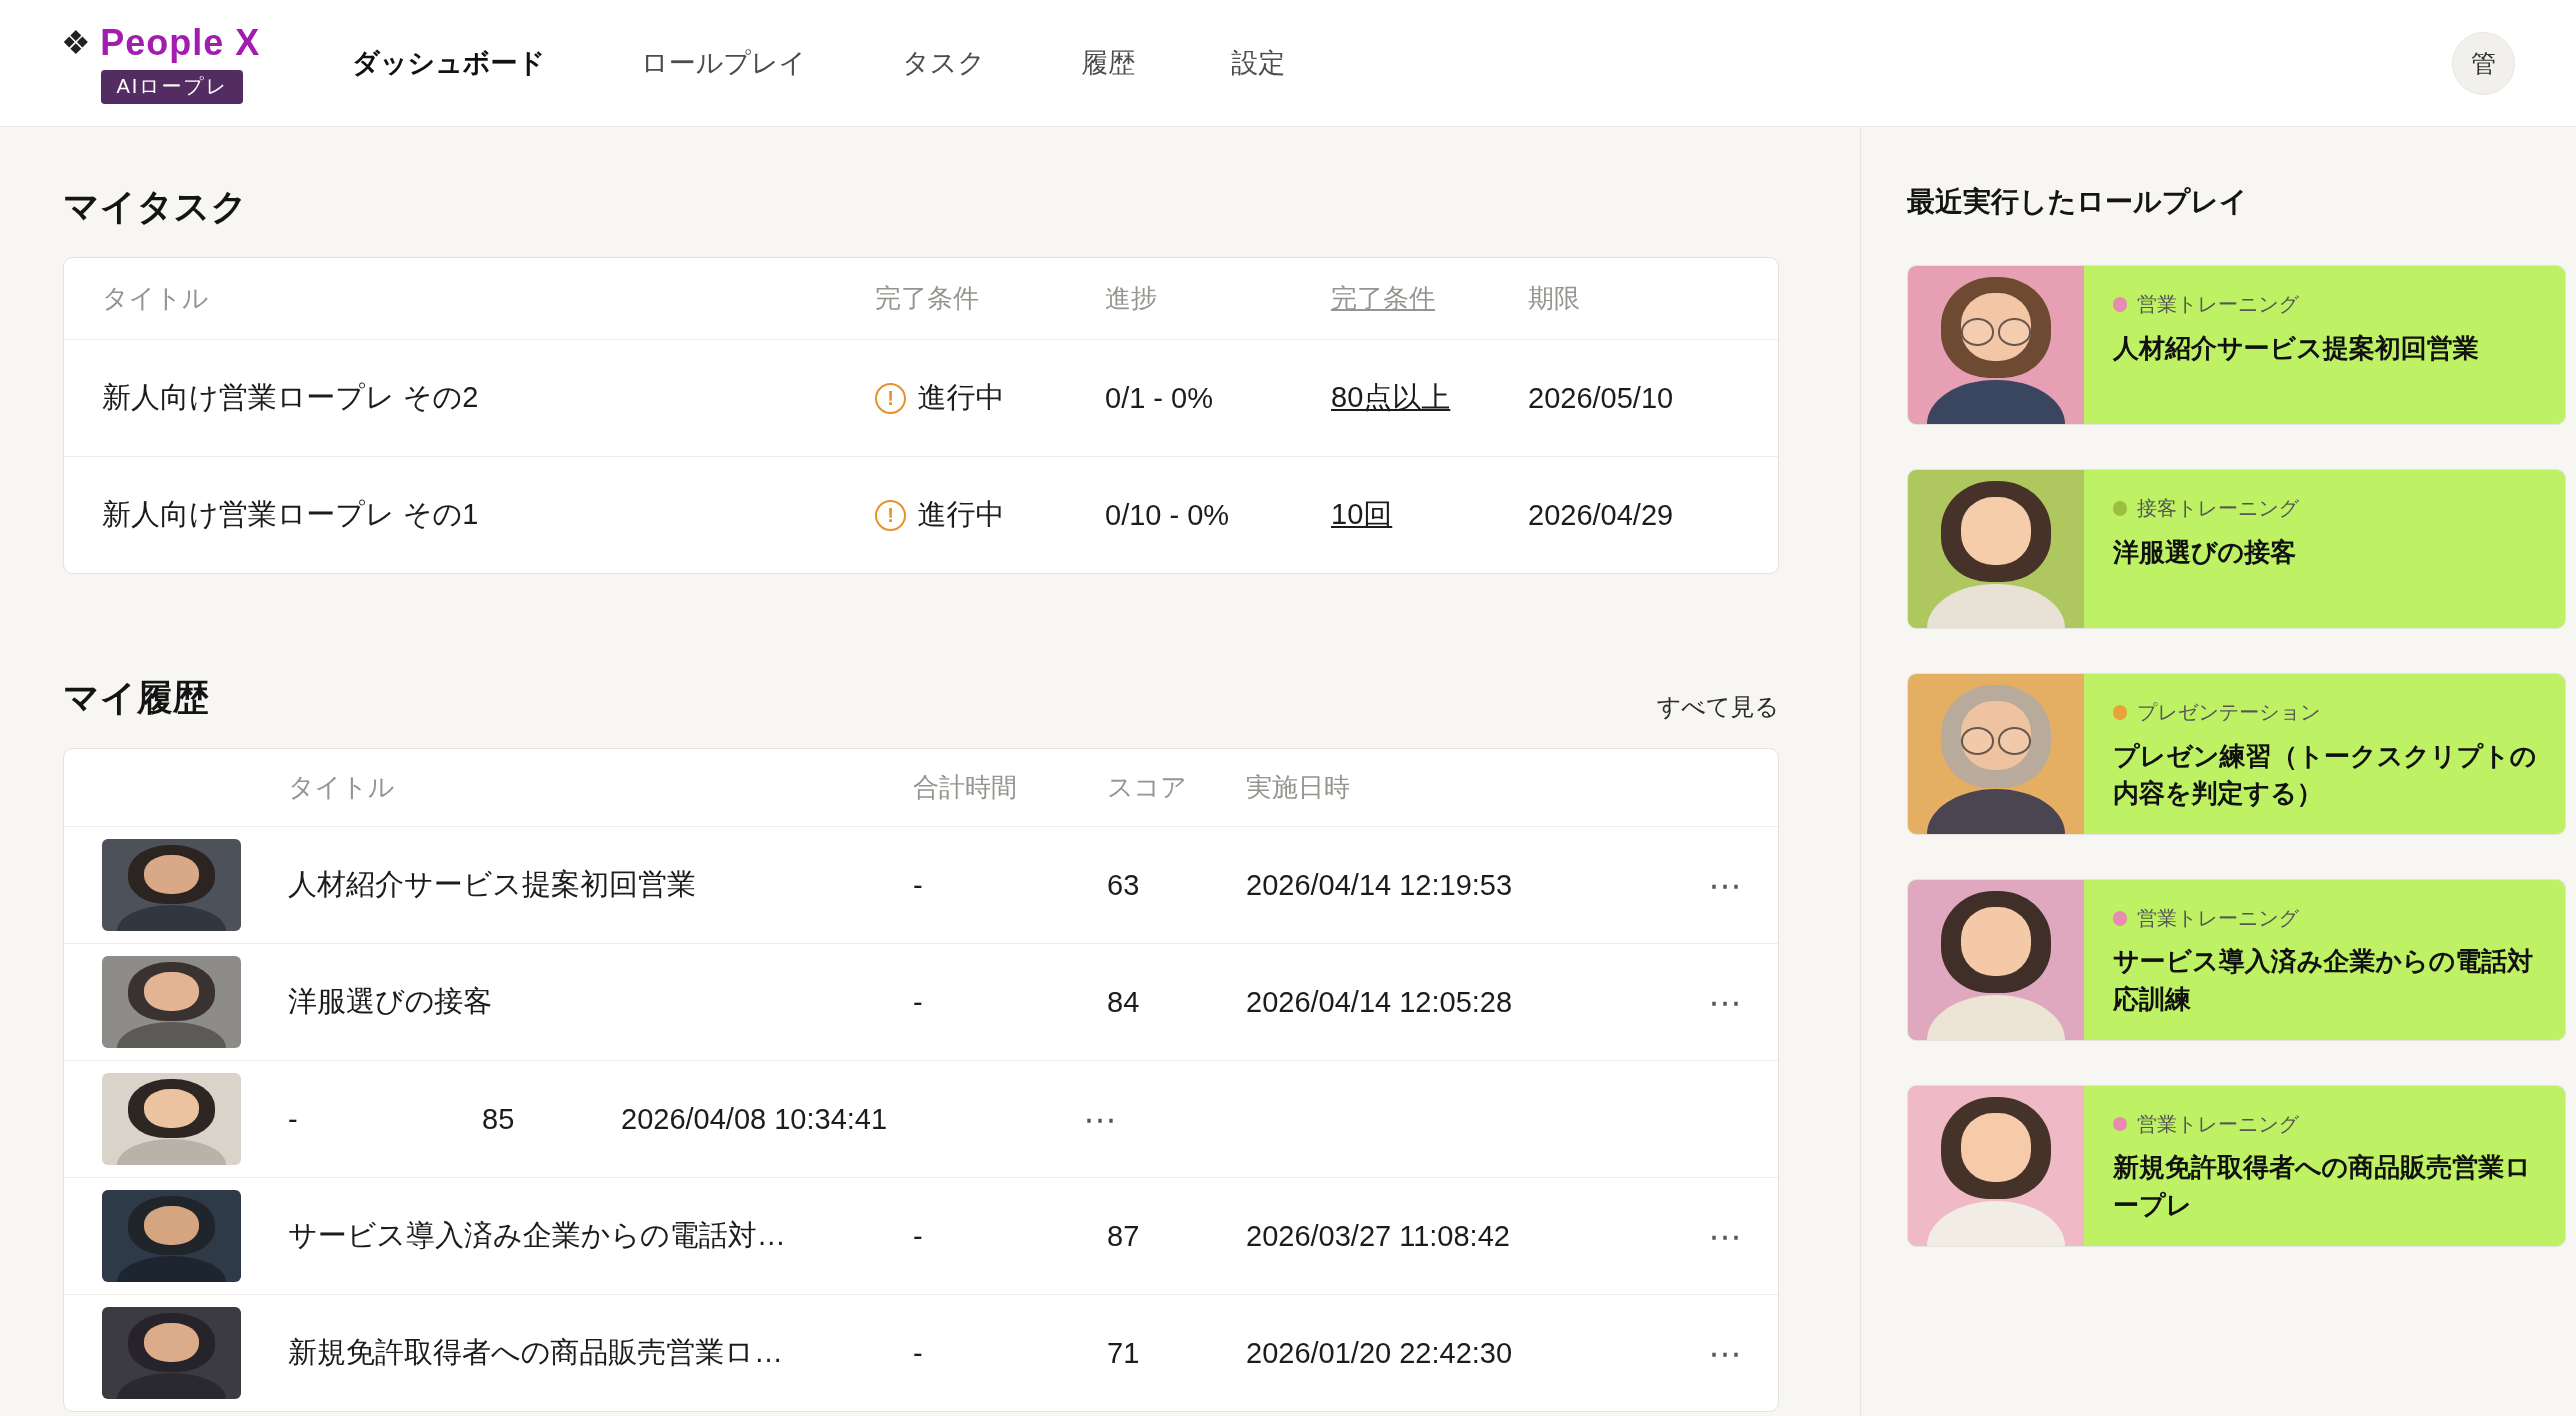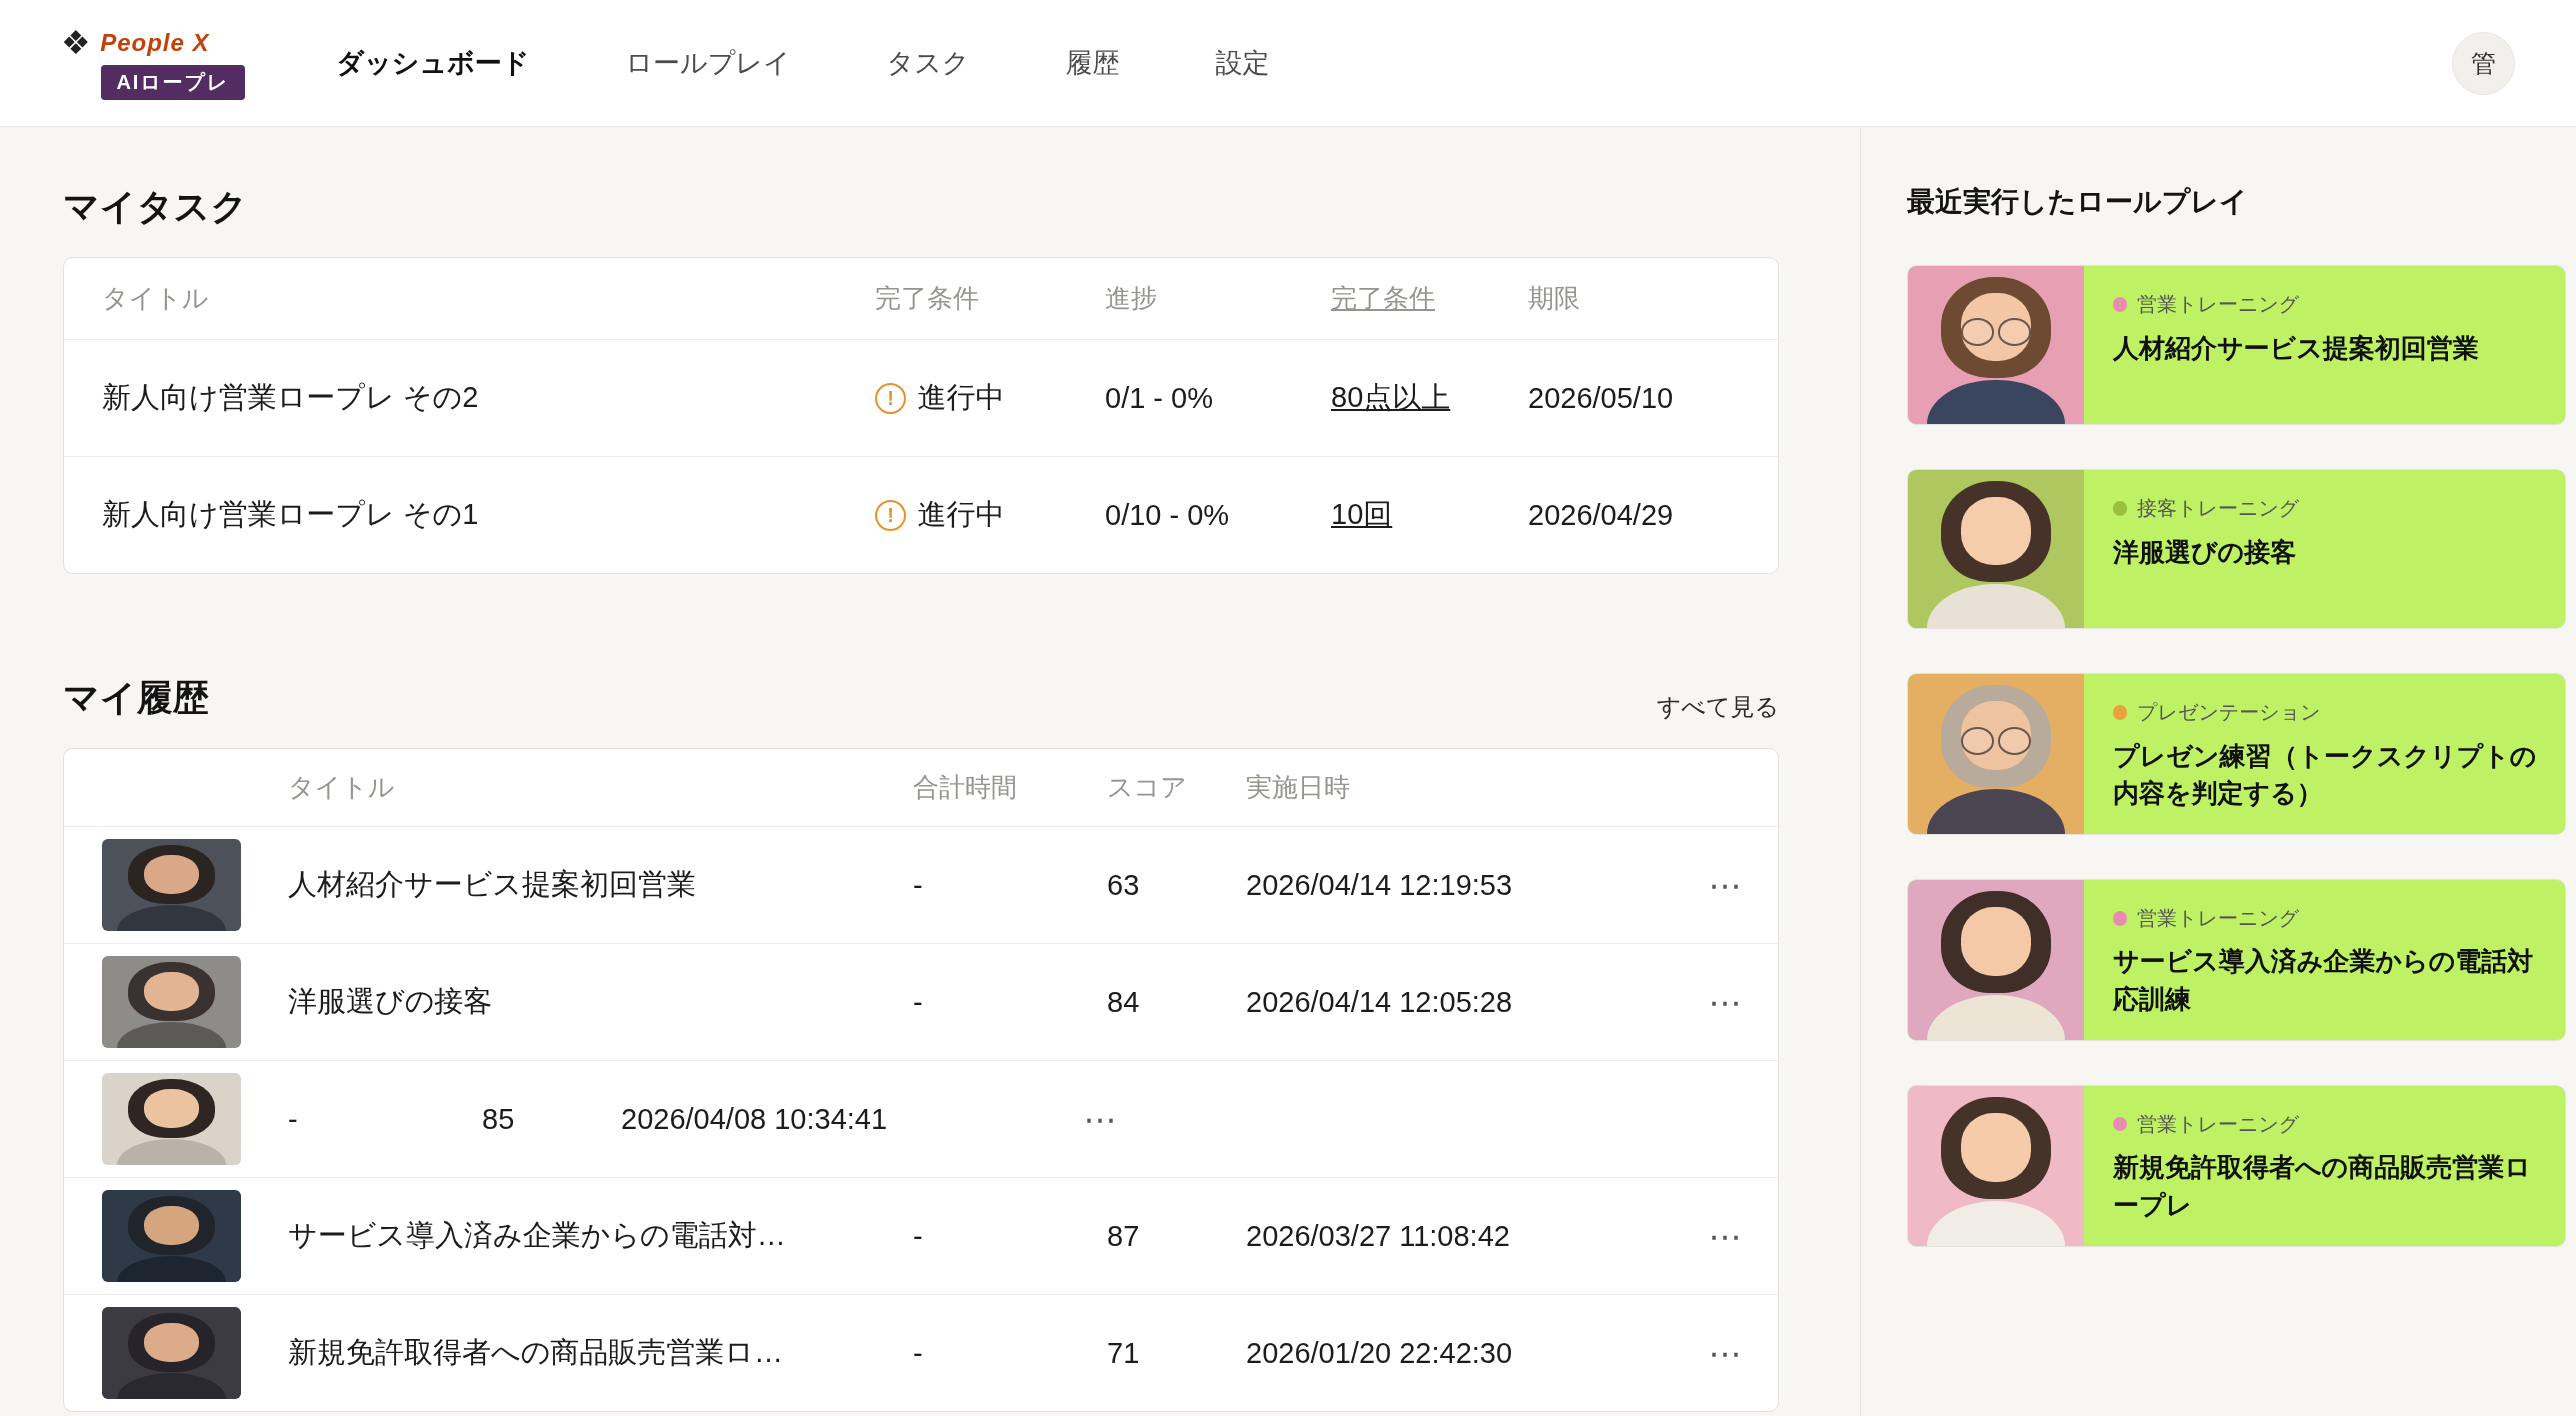--- a/index.html
+++ b/index.html
@@ -10,24 +10,24 @@
   }
 
   
   .topnav {
     height:127px; background:#ffffff; border-bottom:1px solid #e9e8e5;
     display:flex; align-items:center; padding:0 61px;
   }
   .brand { display:flex; flex-direction:column; align-items:flex-start; cursor:pointer; }
   .brand-line { display:flex; align-items:center; gap:9.6px; }
   .brand-diamond { font-size:33px; color:#222; line-height:1; }
-  .brand-name { font-size:24px; font-weight:700; letter-spacing:1px; color:#c2410c;font-style:italic; }
+  .brand-name { font-size:36px; font-weight:700; letter-spacing:1px; color:#a21caf; }
   .brand-badge {
     margin-top:5.8px; margin-left:40px; background:var(--brand-purple,#532c62); color:#fff;
-    font-size:20px; font-weight:700; padding:3.8px 15.4px; border-radius:3.8px; letter-spacing:1.9px;
+    font-size:20px; font-weight:400; padding:3.8px 15.4px; border-radius:3.8px; letter-spacing:1.9px;
   }
   .nav-items { display:flex; align-items:center; gap:96px; margin-left:92px; }
   .nav-item { font-size:27px; color:#4c4c4c; cursor:pointer; white-space:nowrap; }
   .nav-item.active { color:#111; font-weight:700; }
   .nav-spacer { flex:1; }
   .user-avatar {
     width:63px; height:63px; border-radius:50%; background:#f1f0ed; border:1px solid #e7e6e3;
     display:flex; align-items:center; justify-content:center;
     font-size:25px; color:#333; cursor:pointer;
   }

